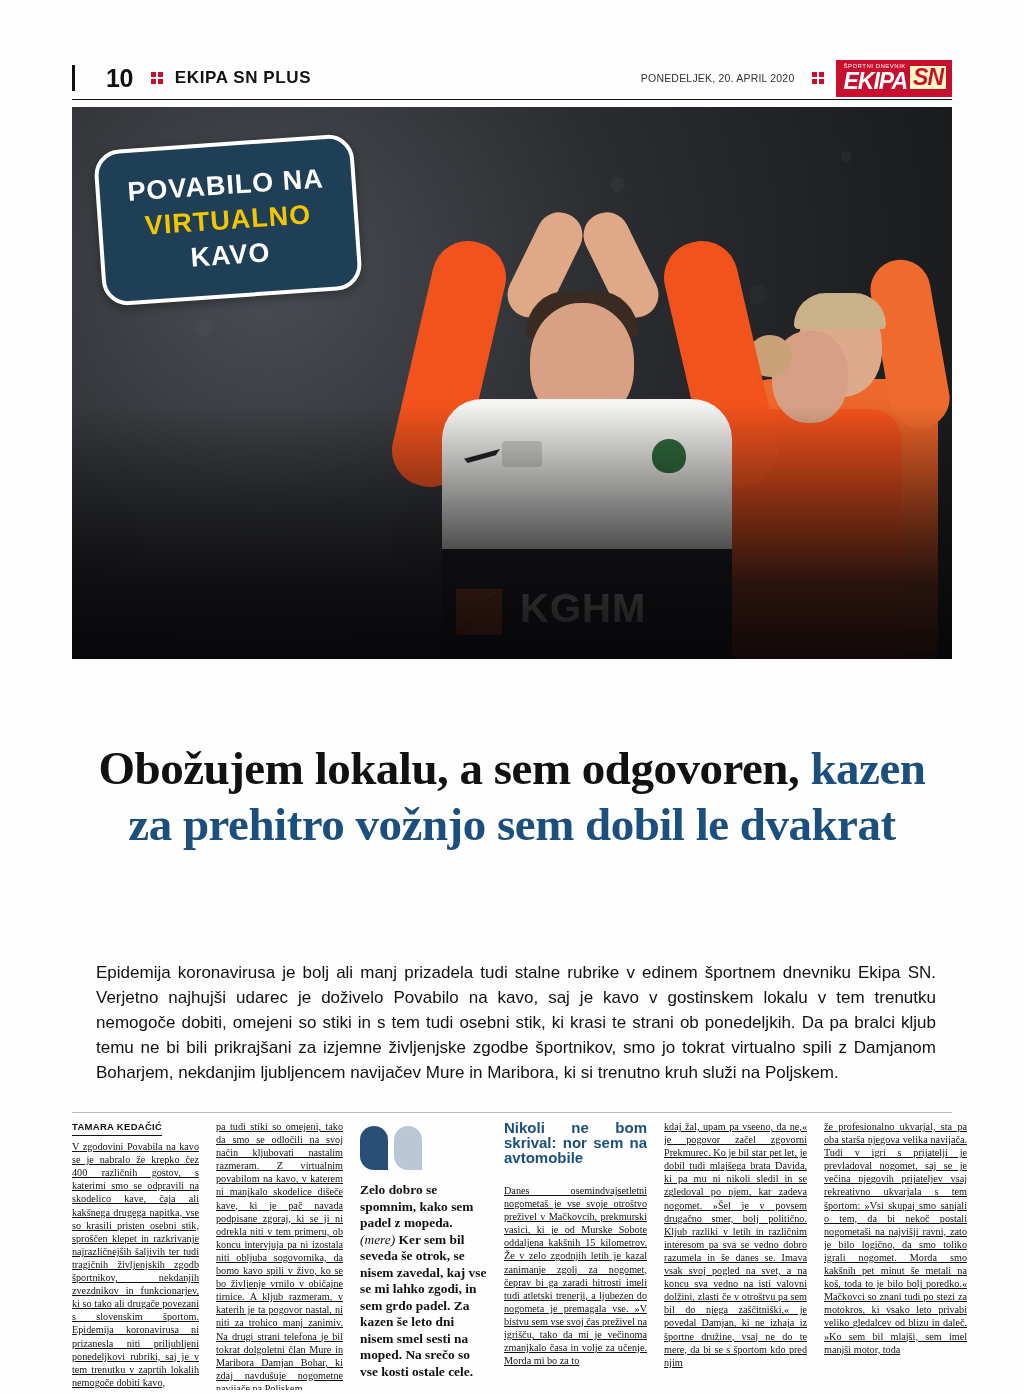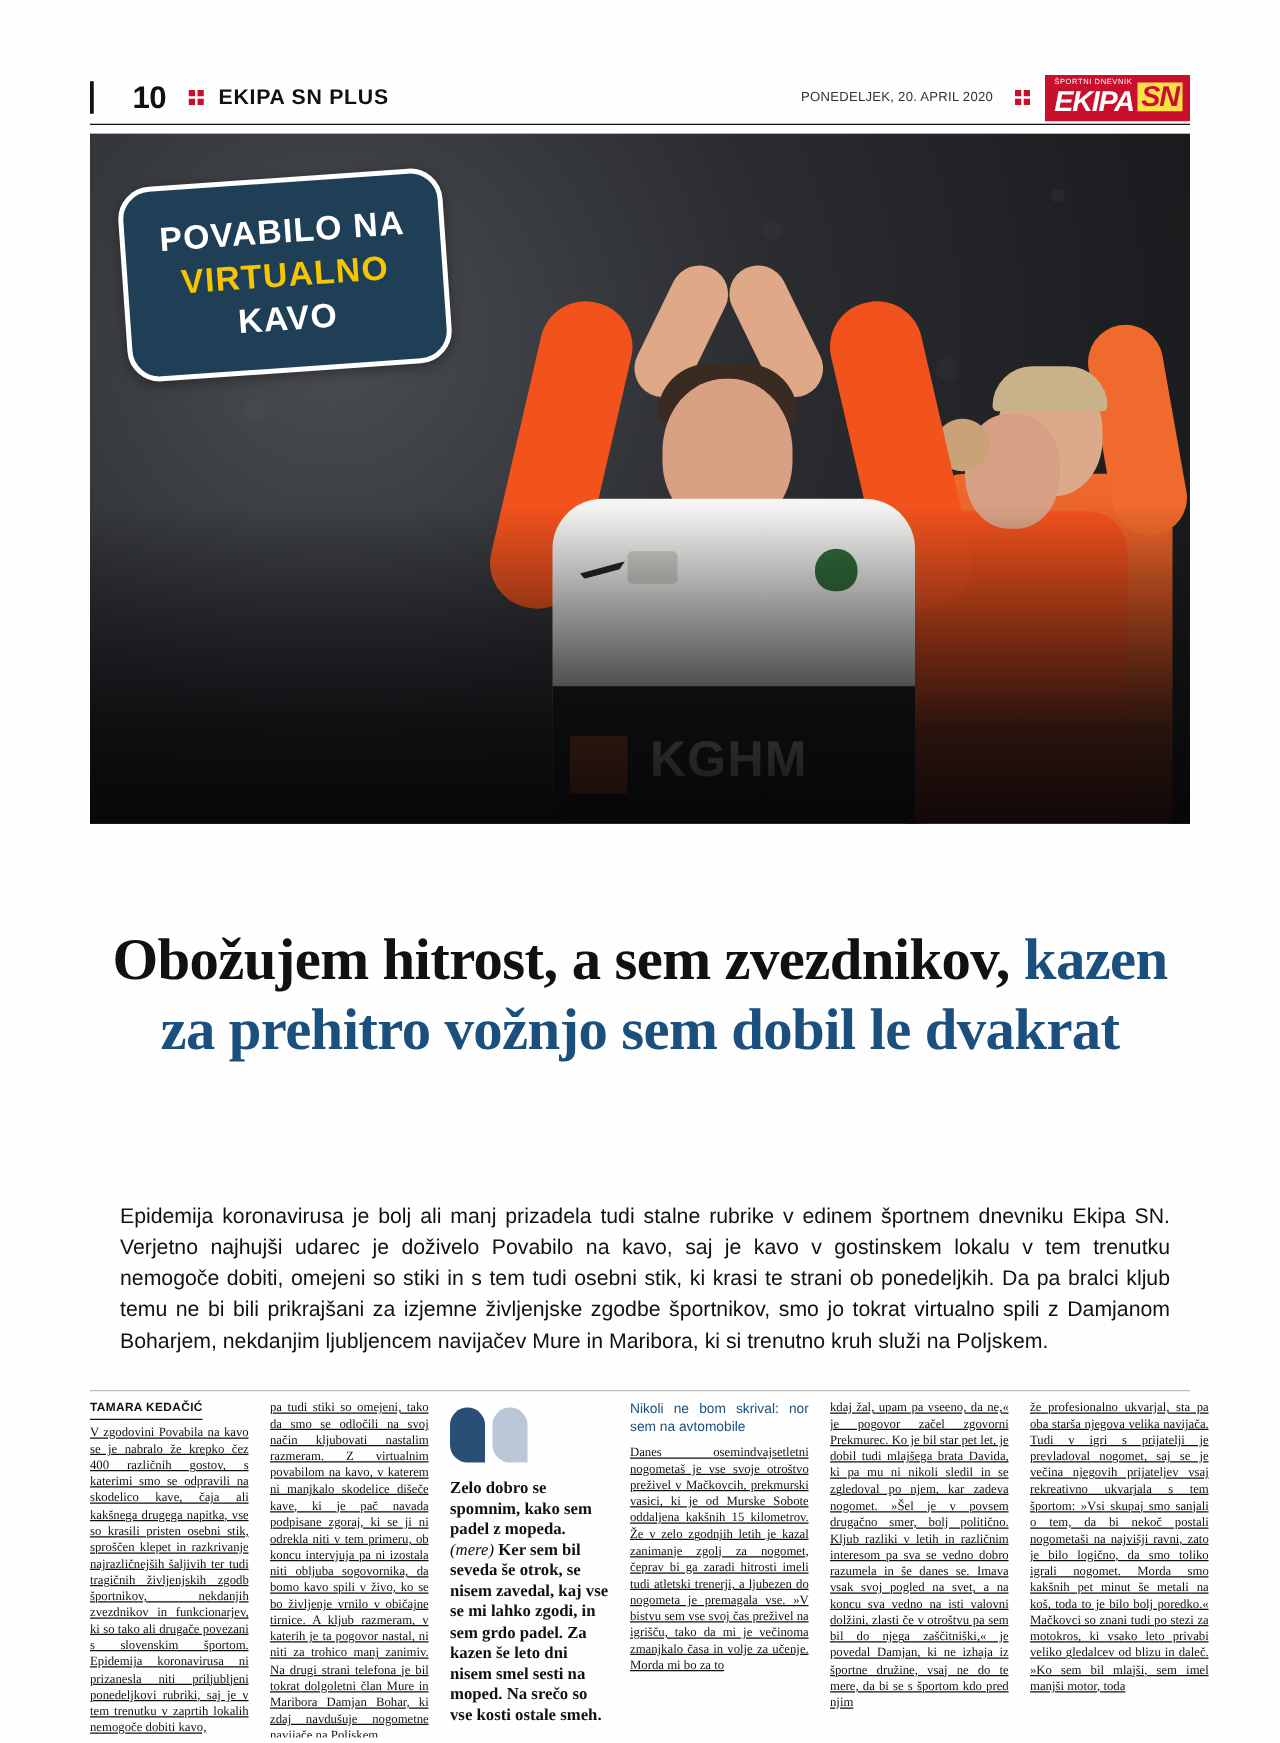--- a/index.html
+++ b/index.html
@@ -98,21 +98,21 @@
   .logo-main {
     font-family: "Liberation Sans", sans-serif;
     font-weight: bold;
     font-style: italic;
     font-size: 23px;
     color: #fff;
     line-height: 23px;
     letter-spacing: -1px;
   }
   .logo-sn {
-    background: #fde047;
+    background: #fef9c3;
     color: #c8102e;
     font-family: "Liberation Sans", sans-serif;
     font-weight: bold;
     font-style: italic;
     font-size: 23px;
     line-height: 23px;
     padding: 0 3px;
     margin-left: 3px;
     letter-spacing: -1px;
   }
@@ -482,25 +482,25 @@
     line-height: 16.5px;
     color: #111;
     text-align: left;
   }
   .quote-text .smeh {
     font-style: italic;
     font-weight: normal;
   }
   .subhead {
     font-family: "Liberation Sans", sans-serif;
-    font-weight: normal;
-    font-size: 11px;
+    font-weight: bold;
+    font-size: 15px;
     line-height: 15px;
     color: #1b4f7e;
-    margin-bottom: 6px;
+    margin-bottom: 19px;
   }
 </style>
 </head>
 <body>
 
 <div class="page">
 
   <div class="masthead">
     <div class="page-num-wrap">
       <div class="page-rule"></div>
@@ -571,21 +571,21 @@
 
     <div class="photo-dark-bottom"></div>
   </div>
 
   <div class="sticker">
     <div class="l1">POVABILO NA</div>
     <div class="l2">VIRTUALNO</div>
     <div class="l3">KAVO</div>
   </div>
 
-  <div class="headline"><span>Obožujem hitrost, a sem zvezdnikov, </span><span class="hl-blue">kazen za prehitro vožnjo sem dobil le dvakrat</span></div>
+  <div class="headline"><span>Obožujem lokalu, a sem odgovoren, </span><span class="hl-blue">kazen za prehitro vožnjo sem dobil le dvakrat</span></div>
 
   <div class="standfirst">Epidemija koronavirusa je bolj ali manj prizadela tudi stalne rubrike v edinem športnem dnevniku Ekipa SN. Verjetno najhujši udarec je doživelo Povabilo na kavo, saj je kavo v gostinskem lokalu v tem trenutku nemogoče dobiti, omejeni so stiki in s tem tudi osebni stik, ki krasi te strani ob ponedeljkih. Da pa bralci kljub temu ne bi bili prikrajšani za izjemne življenjske zgodbe športnikov, smo jo tokrat virtualno spili z Damjanom Boharjem, nekdanjim ljubljencem navijačev Mure in Maribora, ki si trenutno kruh služi na Poljskem.</div>
 
   <div class="hr-mid"></div>
 
   <div class="cols">
 
     <div class="col">
       <div class="byline">TAMARA KEDAČIĆ</div>
       <p class="drop">V zgodovini Povabila na kavo se je nabralo že krepko čez 400 različnih gostov, s katerimi smo se odpravili na skodelico kave, čaja ali kakšnega drugega napitka, vse so krasili pristen osebni stik, sproščen klepet in razkrivanje najrazličnejših šaljivih ter tudi tragičnih življenjskih zgodb športnikov, nekdanjih zvezdnikov in funkcionarjev, ki so tako ali drugače povezani s slovenskim športom. Epidemija koronavirusa ni prizanesla niti priljubljeni ponedeljkovi rubriki, saj je v tem trenutku v zaprtih lokalih nemogoče dobiti kavo,</p>
@@ -593,21 +593,21 @@
 
     <div class="col">
       <p>pa tudi stiki so omejeni, tako da smo se odločili na svoj način kljubovati nastalim razmeram. Z virtualnim povabilom na kavo, v katerem ni manjkalo skodelice dišeče kave, ki je pač navada podpisane zgoraj, ki se ji ni odrekla niti v tem primeru, ob koncu intervjuja pa ni izostala niti obljuba sogovornika, da bomo kavo spili v živo, ko se bo življenje vrnilo v običajne tirnice. A kljub razmeram, v katerih je ta pogovor nastal, ni niti za trohico manj zanimiv. Na drugi strani telefona je bil tokrat dolgoletni član Mure in Maribora Damjan Bohar, ki zdaj navdušuje nogometne navijače na Poljskem.</p>
     </div>
 
     <div class="col">
       <div class="quote-mark">
         <div class="qm-a"></div>
           <div class="qm-b"></div>
       </div>
-      <div class="quote-text"><span>Zelo dobro se spomnim, kako sem padel z mopeda.</span><span class="smeh"> (mere) </span><span>Ker sem bil seveda še otrok, se nisem zavedal, kaj vse se mi lahko zgodi, in sem grdo padel. Za kazen še leto dni nisem smel sesti na moped. Na srečo so vse kosti ostale smeh.</span></div>
+      <div class="quote-text"><span>Zelo dobro se spomnim, kako sem padel z mopeda.</span><span class="smeh"> (mere) </span><span>Ker sem bil seveda še otrok, se nisem zavedal, kaj vse se mi lahko zgodi, in sem grdo padel. Za kazen še leto dni nisem smel sesti na moped. Na srečo so vse kosti ostale cele.</span></div>
     </div>
 
     <div class="col">
       <div class="subhead">Nikoli ne bom skrival: nor sem na avtomobile</div>
       <p>Danes osemindvajsetletni nogometaš je vse svoje otroštvo preživel v Mačkovcih, prekmurski vasici, ki je od Murske Sobote oddaljena kakšnih 15 kilometrov. Že v zelo zgodnjih letih je kazal zanimanje zgolj za nogomet, čeprav bi ga zaradi hitrosti imeli tudi atletski trenerji, a ljubezen do nogometa je premagala vse. »V bistvu sem vse svoj čas preživel na igrišču, tako da mi je večinoma zmanjkalo časa in volje za učenje. Morda mi bo za to</p>
     </div>
 
     <div class="col">
       <p>kdaj žal, upam pa vseeno, da ne,« je pogovor začel zgovorni Prekmurec. Ko je bil star pet let, je dobil tudi mlajšega brata Davida, ki pa mu ni nikoli sledil in se zgledoval po njem, kar zadeva nogomet. »Šel je v povsem drugačno smer, bolj politično. Kljub razliki v letih in različnim interesom pa sva se vedno dobro razumela in še danes se. Imava vsak svoj pogled na svet, a na koncu sva vedno na isti valovni dolžini, zlasti če v otroštvu pa sem bil do njega zaščitniški,« je povedal Damjan, ki ne izhaja iz športne družine, vsaj ne do te mere, da bi se s športom kdo pred njim</p>
     </div>

